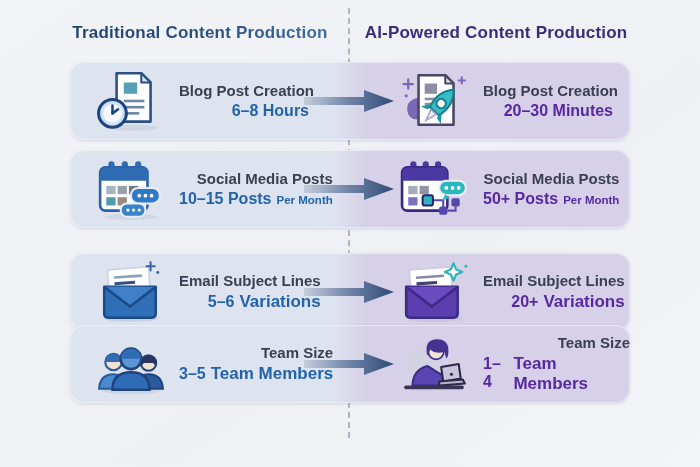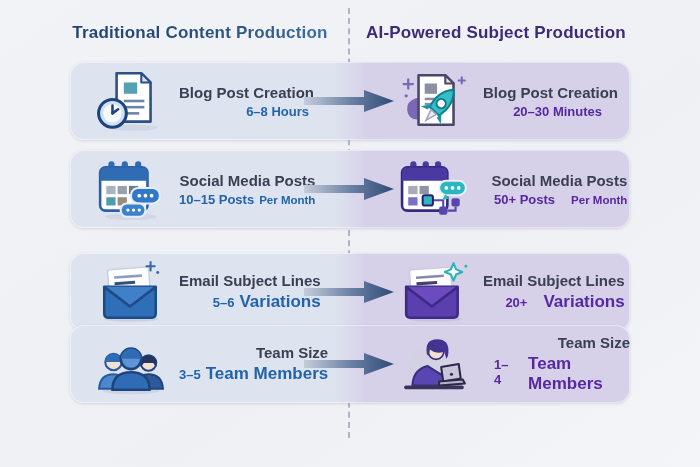--- a/index.html
+++ b/index.html
@@ -25,34 +25,34 @@
     box-shadow:0 1px 3px rgba(130,140,170,.28), inset 0 0 0 1px rgba(255,255,255,.45);
   }
   .cell{position:absolute;top:0;height:100%;width:280px;display:flex;align-items:center;gap:13px;box-sizing:border-box;}
   .cell-left{left:0;padding-left:26px;}
   .cell-right{left:280px;padding-left:50px;}
   .icon{width:70px;height:64px;flex-shrink:0;display:block;}
   .icon svg{display:block;}
   .txt{display:flex;flex-direction:column;justify-content:center;align-items:flex-end;}
   .title{font-size:15px;font-weight:bold;color:#3a4052;margin-bottom:3px;}
   .vline{display:flex;align-items:baseline;gap:5px;}
-  .val{font-size:13px;font-weight:bold;}
+  .val{font-size:16px;font-weight:bold;}
   .suf{font-size:17px;font-weight:bold;}
   .suf.sm{font-size:11.5px;}
   .blue{color:#2263aa;}
-  .purple{color:#5728a2;margin-left:11px;}
+  .purple{color:#5728a2;}
   .arrow{position:absolute;left:234px;top:50%;transform:translateY(-50%);}
 </style>
 </head>
 <body>
 
 <div class="stage">
   <div class="divider"></div>
   <div class="hdr hdr-left">Traditional Content Production</div>
-  <div class="hdr hdr-right">AI-Powered Subject Production</div>
+  <div class="hdr hdr-right">AI-Powered Content Production</div>
 
   <div class="row" style="top:62px">
     <div class="cell cell-left">
       <span class="icon">
         <svg width="70" height="64" viewBox="0 0 68 62">
           <ellipse cx="36" cy="57" rx="24" ry="3" fill="#c9d1e0" opacity=".7"></ellipse>
           <path d="M20 4 h24 l9 9 v38 h-33 z" fill="#fff" stroke="#2c4f86" stroke-width="2.5" stroke-linejoin="round"></path>
           <path d="M44 4 l9 9 h-9 z" fill="#dce6f2" stroke="#2c4f86" stroke-width="2" stroke-linejoin="round"></path>
           <rect x="27" y="13" width="13" height="11" fill="#57a0b4"></rect>
           <line x1="27" y1="31" x2="47" y2="31" stroke="#6c84a6" stroke-width="2.5"></line>

